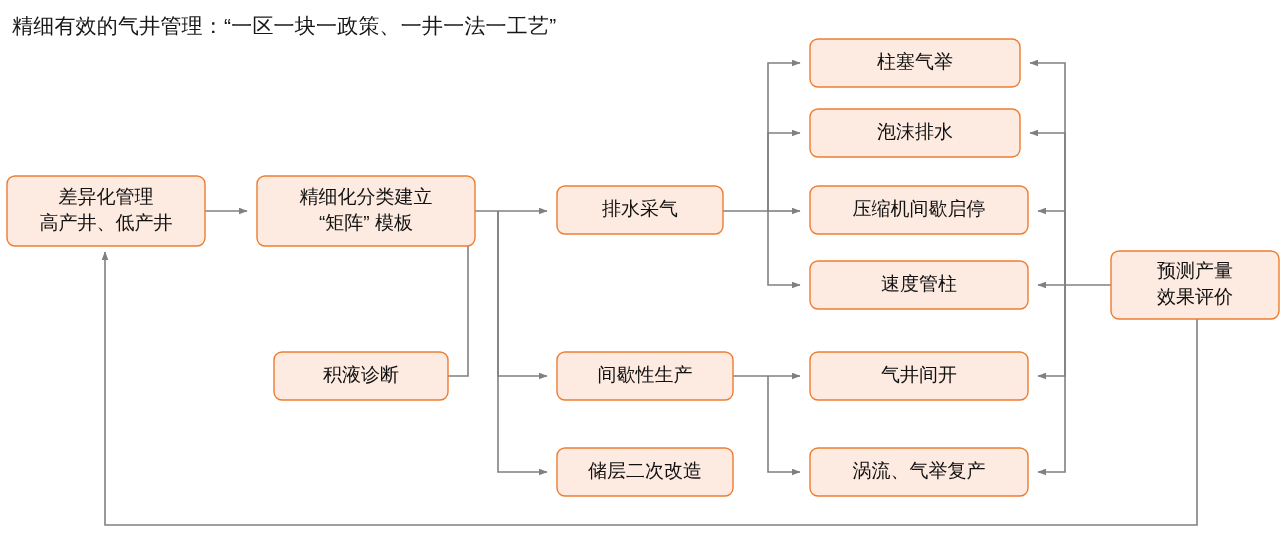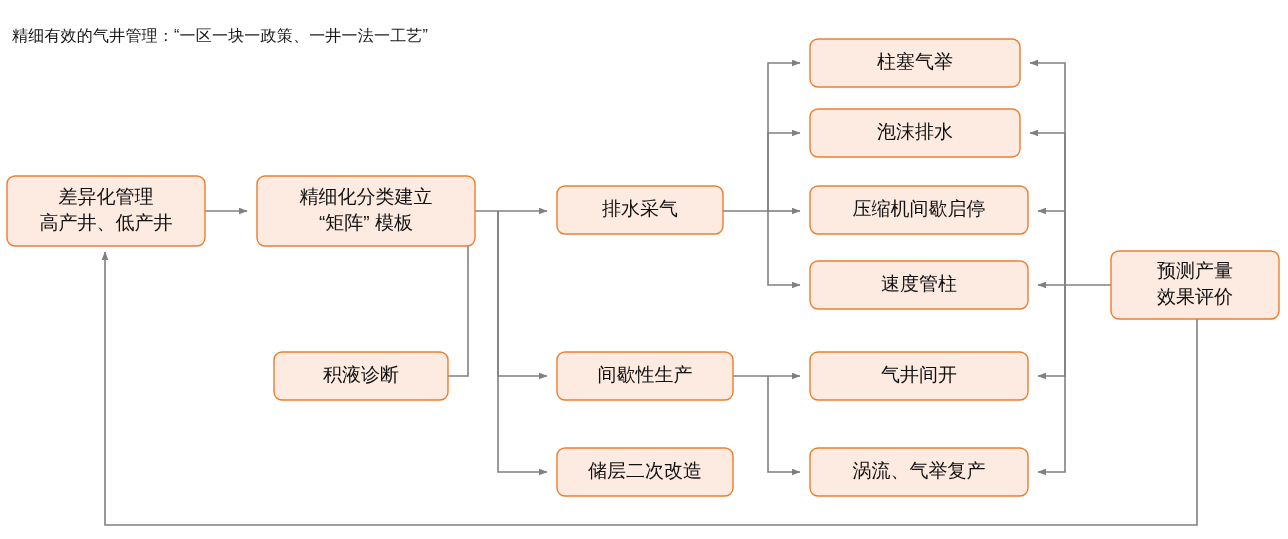--- a/index.html
+++ b/index.html
@@ -16,25 +16,24 @@
   }
   #diagram-root {
     position: relative;
     width: 1288px;
     height: 539px;
   }
   #page-title {
     position: absolute;
     left: 12px;
     top: 12px;
-    font-size: 16px;
+    font-size: 21px;
     color: #161616;
     white-space: nowrap;
     letter-spacing: 0.2px;
-    margin-top: 14px;
   }
   svg.flow-canvas {
     position: absolute;
     left: 0;
     top: 0;
     width: 1288px;
     height: 539px;
   }
   .node-rect {
     fill: #fdeae0;

